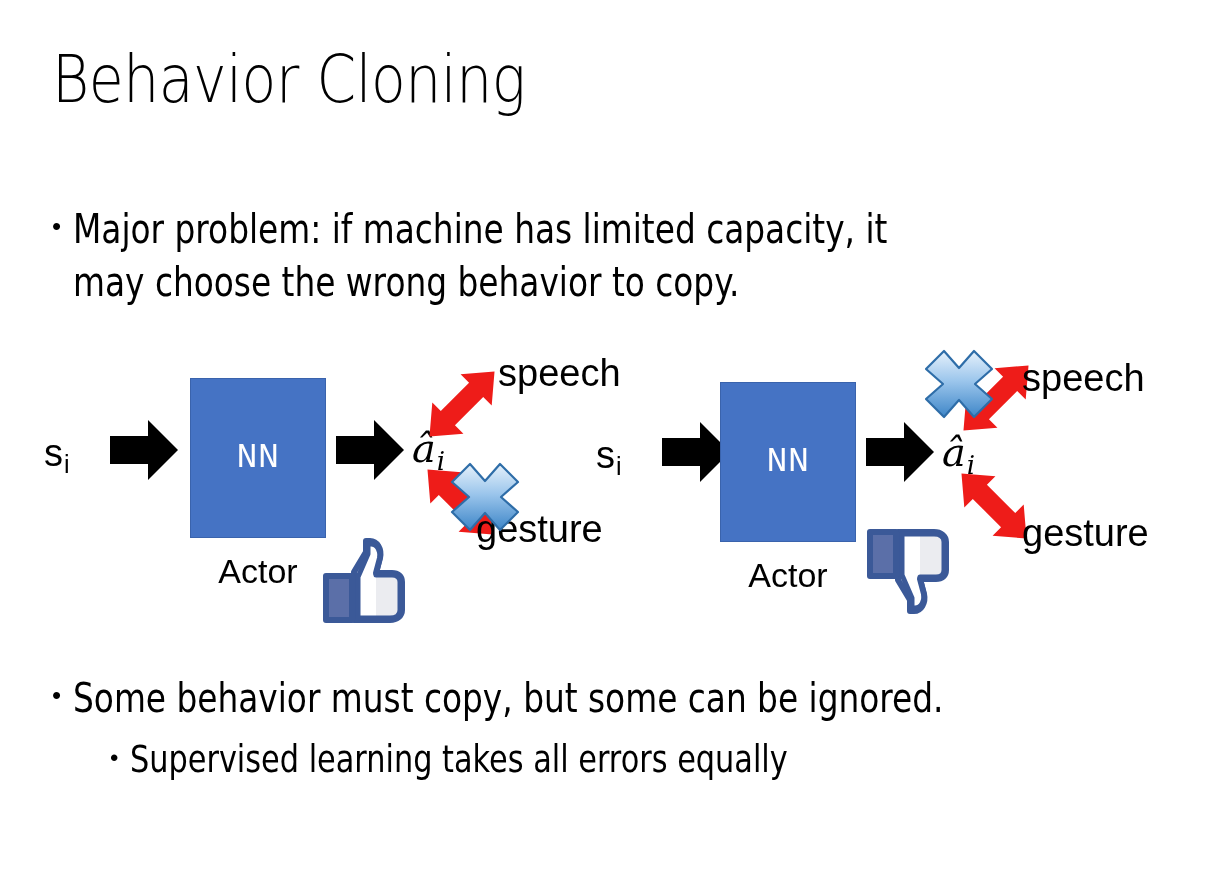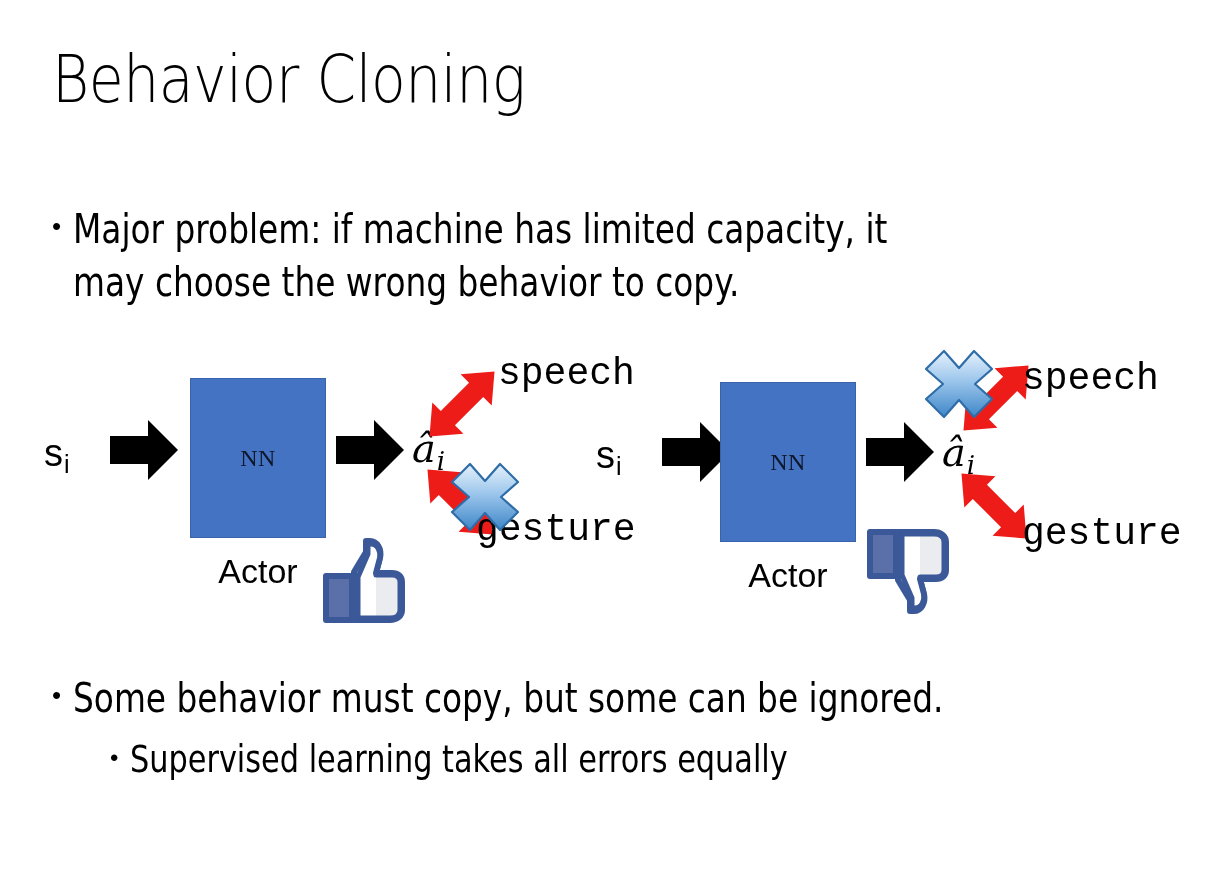--- a/index.html
+++ b/index.html
@@ -128,23 +128,23 @@
   .nn-box {
     position: absolute;
     background: #4573C4;
     border: 1.5px solid #3A63AC;
     box-sizing: border-box;
     display: flex;
     align-items: center;
     justify-content: center;
   }
   .nn-label {
-    font-family: Liberation Serif, serif;
-    font-size: 24px;
-    color: #0f172a;
+    font-family: Liberation Mono, monospace;
+    font-size: 35px;
+    color: #ffffff;
     letter-spacing: 0.5px;
   }
   .actor-label {
     position: absolute;
     font-family: "Liberation Sans", sans-serif;
     font-size: 34px;
     color: #000000;
     text-align: center;
     white-space: nowrap;
   }
@@ -166,21 +166,21 @@
   }
 
   .red-arrow {
     position: absolute;
     width: 104px;
     height: 104px;
   }
 
   .mode-label {
     position: absolute;
-    font-family: Liberation Mono, monospace;
+    font-family: Liberation Sans, sans-serif;
     font-size: 38px;
     color: #000000;
     white-space: nowrap;
   }
 
   .x-mark {
     position: absolute;
     width: 74px;
     height: 74px;
   }

